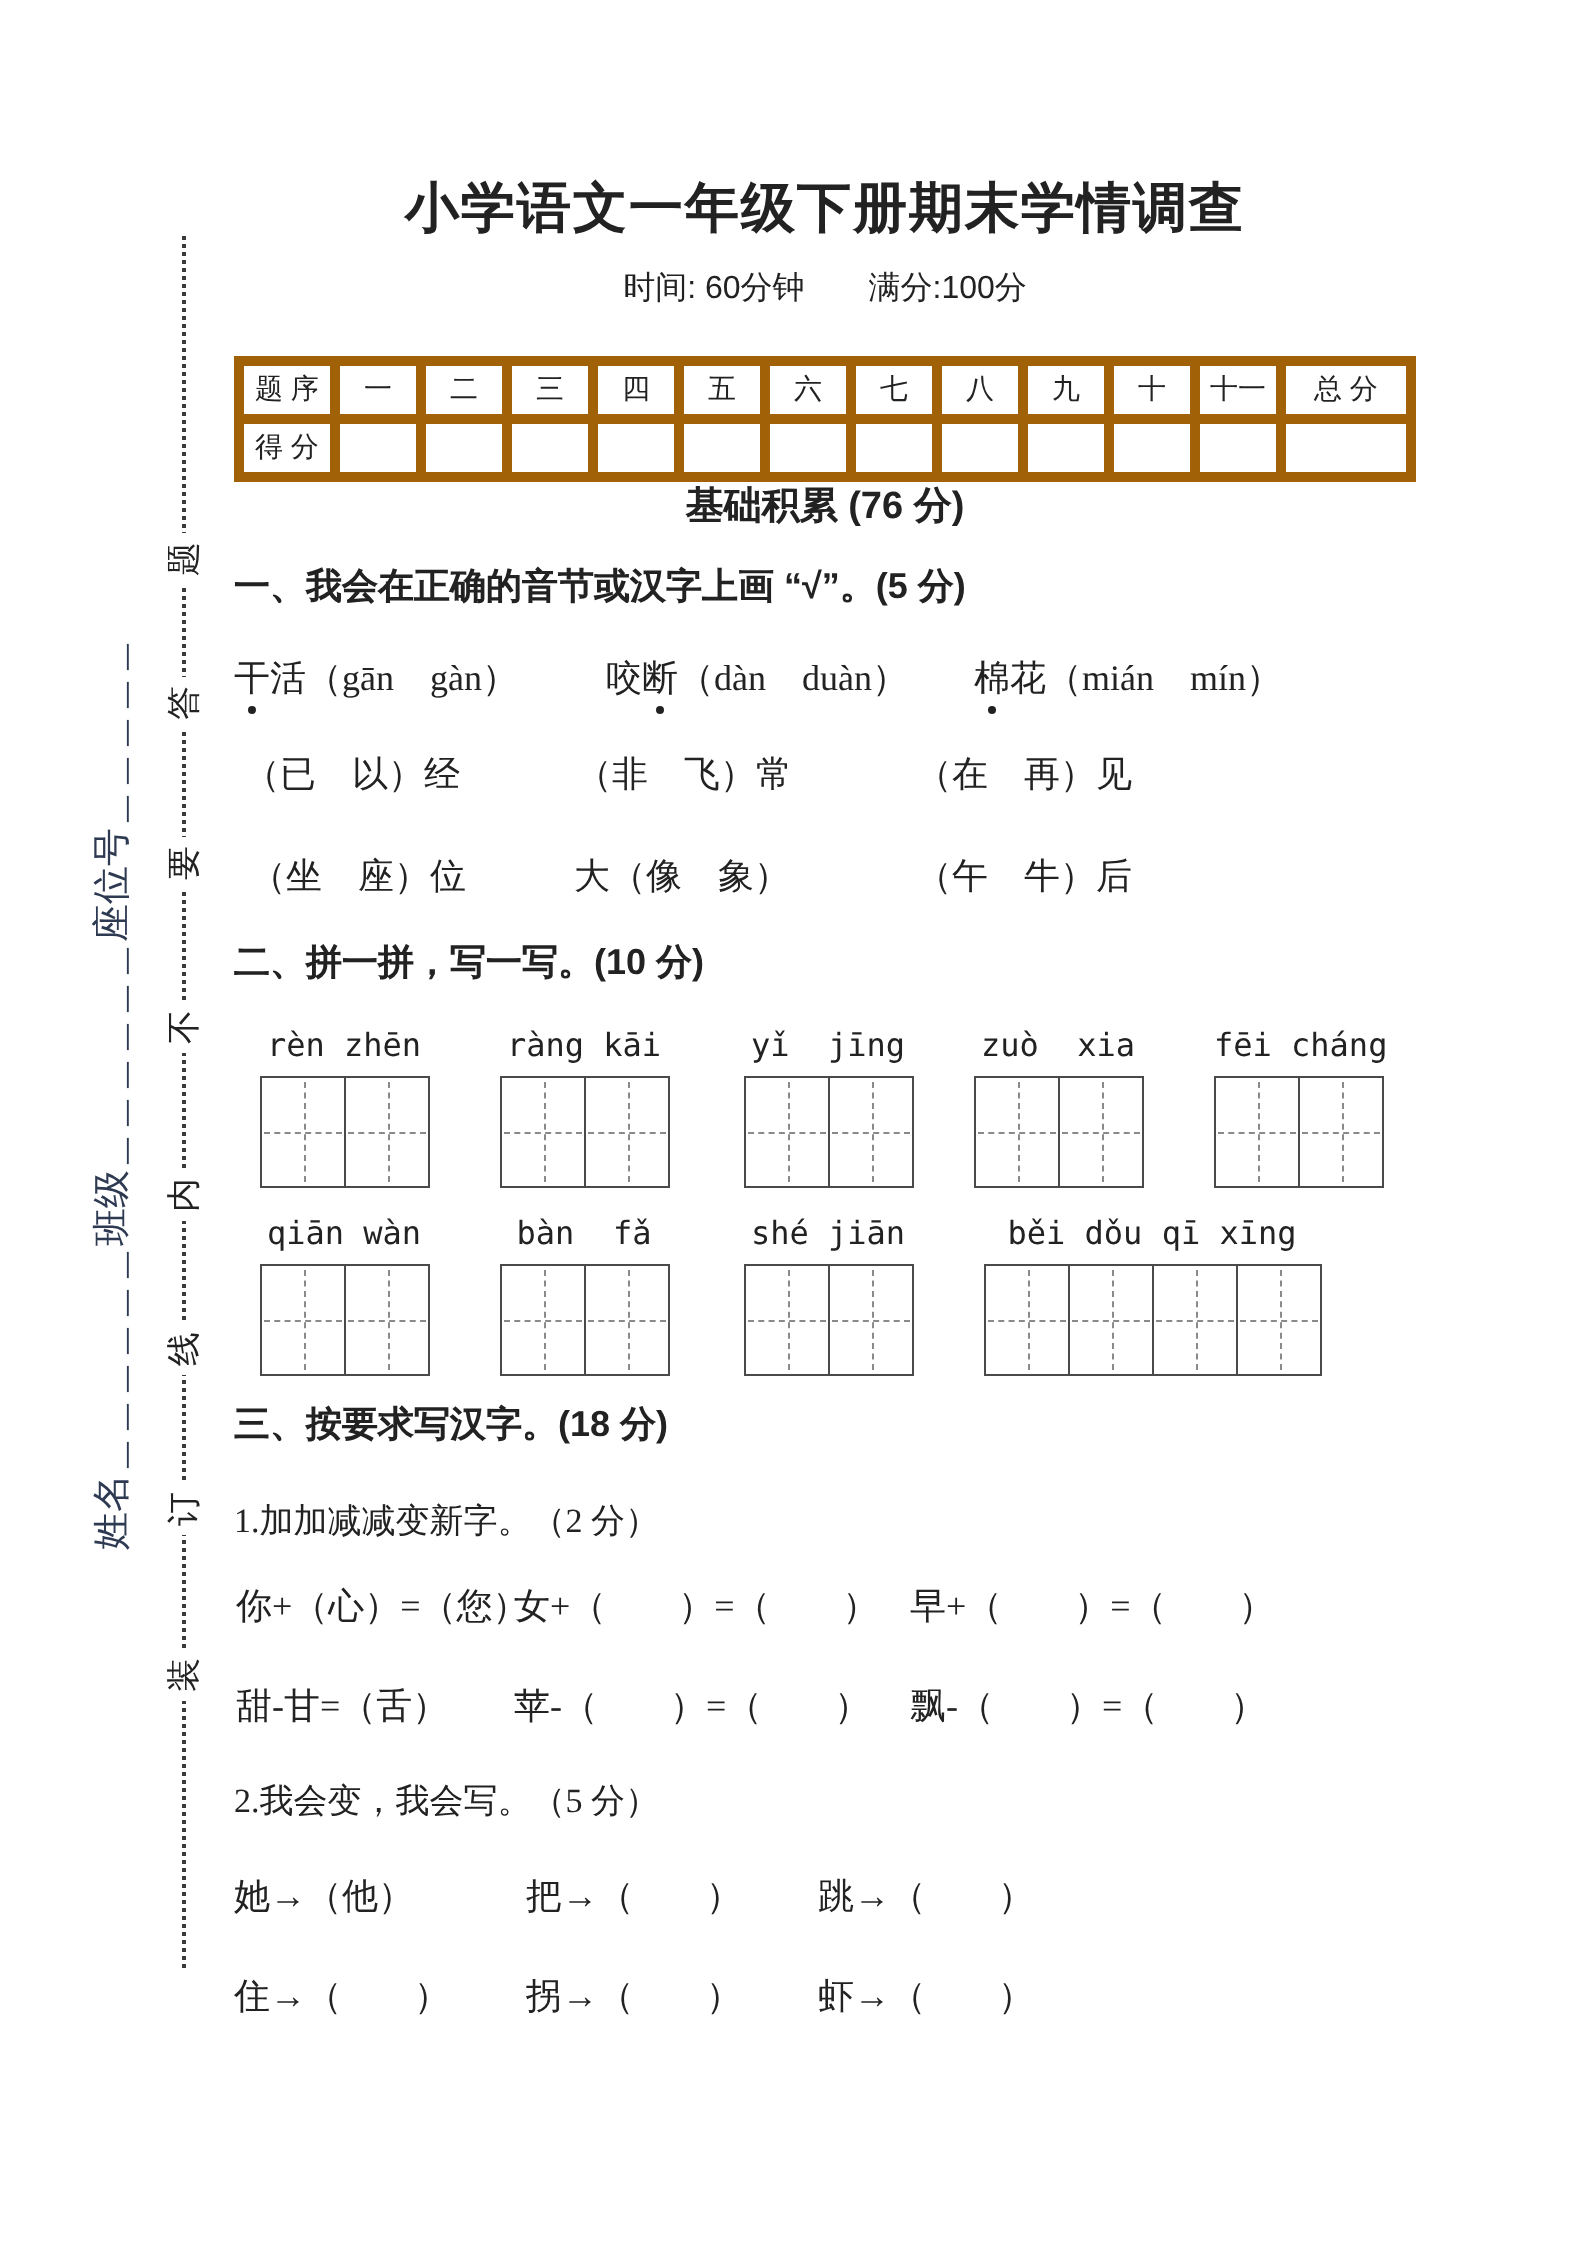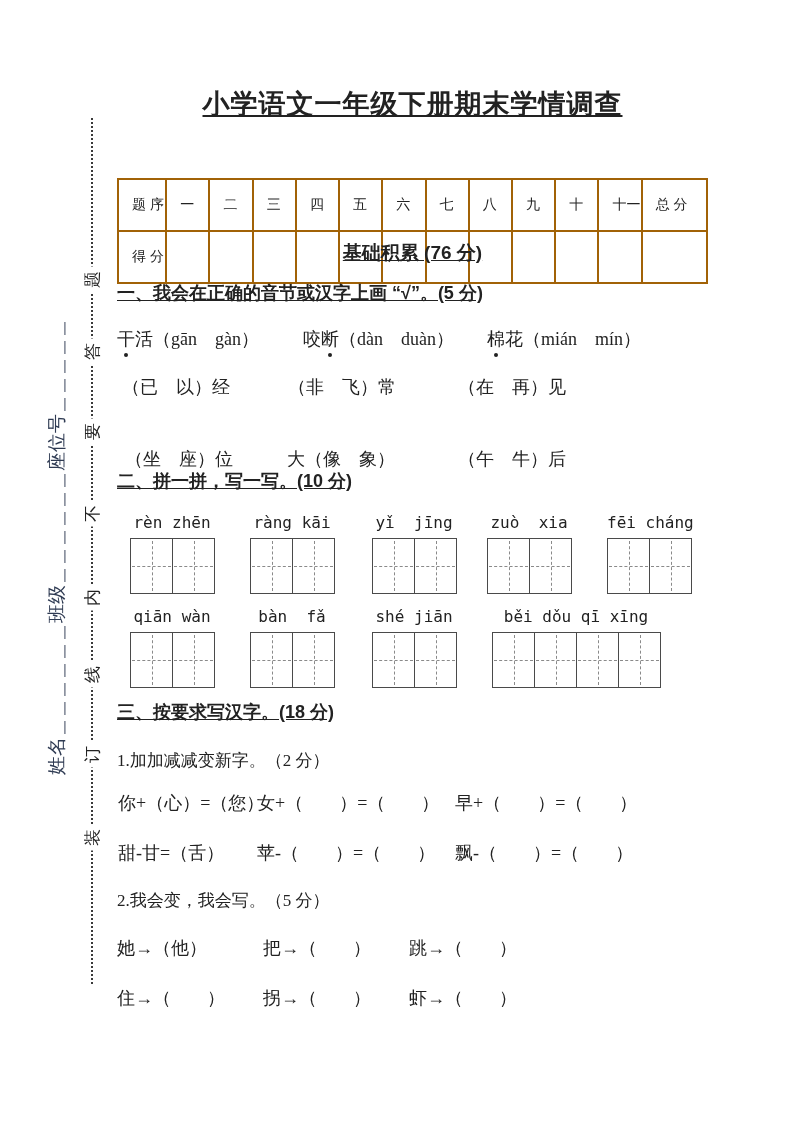--- a/index.html
+++ b/index.html
@@ -13,36 +13,36 @@
          transform:rotate(-90deg);background:#fff;padding:3px 0;
          font-size:17px;color:#222;line-height:1;}
   .student-labels{position:absolute;left:40px;top:775px;width:470px;height:34px;
                   transform:rotate(-90deg);transform-origin:0 0;
                   font-size:19px;line-height:34px;white-space:pre;color:#2e3a52;}
 
   
   .content{position:absolute;left:117px;top:0;width:591px;height:1122px;}
   .abs{position:absolute;left:0;right:0;}
   .center{text-align:center;}
-  .hei{font-family:"Liberation Sans","DejaVu Sans",sans-serif;text-decoration:underline;}
+  .hei{font-family:"Liberation Sans","DejaVu Sans",sans-serif;}
 
   .title{font-size:27px;font-weight:bold;letter-spacing:1px;}
   .subtitle{font-size:16px;white-space:pre;}
   .section-title{font-size:19px;font-weight:bold;white-space:pre;}
   .qhead{font-size:18px;font-weight:bold;white-space:pre;}
   .subhead{font-size:17px;white-space:pre;}
   .row{height:28px;}
   .row .itm{position:absolute;top:0;font-size:18px;white-space:pre;}
   .footer{font-size:14px;letter-spacing:2px;}
 
   
   table.score{border-collapse:collapse;width:591px;table-layout:fixed;}
-  table.score td{border:2px solid #a16207;height:24px;text-align:left;
+  table.score td{border:5px solid #a16207;height:24px;text-align:center;
                  font-family:"Liberation Sans","DejaVu Sans",sans-serif;
-                 font-size:14px;padding:13px;white-space:pre;}
+                 font-size:14px;padding:0;white-space:pre;}
   table.score{border:2px solid #333;}
 
   
   .dotchar{position:relative;display:inline-block;}
   .dotchar::after{content:"";position:absolute;left:50%;transform:translateX(-50%);
                   bottom:-6px;width:4px;height:4px;border-radius:50%;background:#222;}
 
   
   .pyword{position:absolute;top:0;}
   .pinyin{font-family:"DejaVu Sans Mono","Liberation Mono",monospace;
@@ -67,20 +67,21 @@
   <span class="bchar" style="top:502px">不</span>
   <span class="bchar" style="top:586px">内</span>
   <span class="bchar" style="top:663px">线</span>
   <span class="bchar" style="top:743px">订</span>
   <span class="bchar" style="top:826px">装</span>
   <div class="student-labels">姓名＿＿＿＿＿＿班级＿＿＿＿＿＿座位号＿＿＿＿＿</div>
 
   <div class="content">
 
     <div class="abs center title hei" style="top:86px">小学语文一年级下册期末学情调查</div>
+    <div class="abs center subtitle hei" style="top:134px">时间: 60分钟　　满分:100分</div>
 
     <div class="abs" style="top:178px">
       <table class="score">
         <colgroup>
           <col style="width:48px">
             <col span="11" style="width:43px">
             <col style="width:65px">
         </colgroup>
         <tbody>
             <tr>
@@ -123,21 +124,21 @@
     <div class="abs row" style="top:327px">
       <span class="itm" style="left:0"><span></span><span class="dotchar">干</span><span>活（gān　gàn）</span></span>
       <span class="itm" style="left:186px"><span>咬</span><span class="dotchar">断</span><span>（dàn　duàn）</span></span>
       <span class="itm" style="left:370px"><span></span><span class="dotchar">棉</span><span>花（mián　mín）</span></span>
     </div>
     <div class="abs row" style="top:375px">
       <span class="itm" style="left:5px">（已　以）经</span>
       <span class="itm" style="left:171px">（非　飞）常</span>
       <span class="itm" style="left:341px">（在　再）见</span>
     </div>
-    <div class="abs row" style="top:447px">
+    <div class="abs row" style="top:426px">
       <span class="itm" style="left:8px">（坐　座）位</span>
       <span class="itm" style="left:170px">大（像　象）</span>
       <span class="itm" style="left:341px">（午　牛）后</span>
     </div>
 
     <div class="abs qhead hei" style="top:469px">二、拼一拼，写一写。(10 分)</div>
     <div class="abs" style="top:512px;height:90px">
       <div class="pyword" style="left:13px;width:84px">
         <div class="pinyin">rèn zhēn</div>
         <div class="grid">

